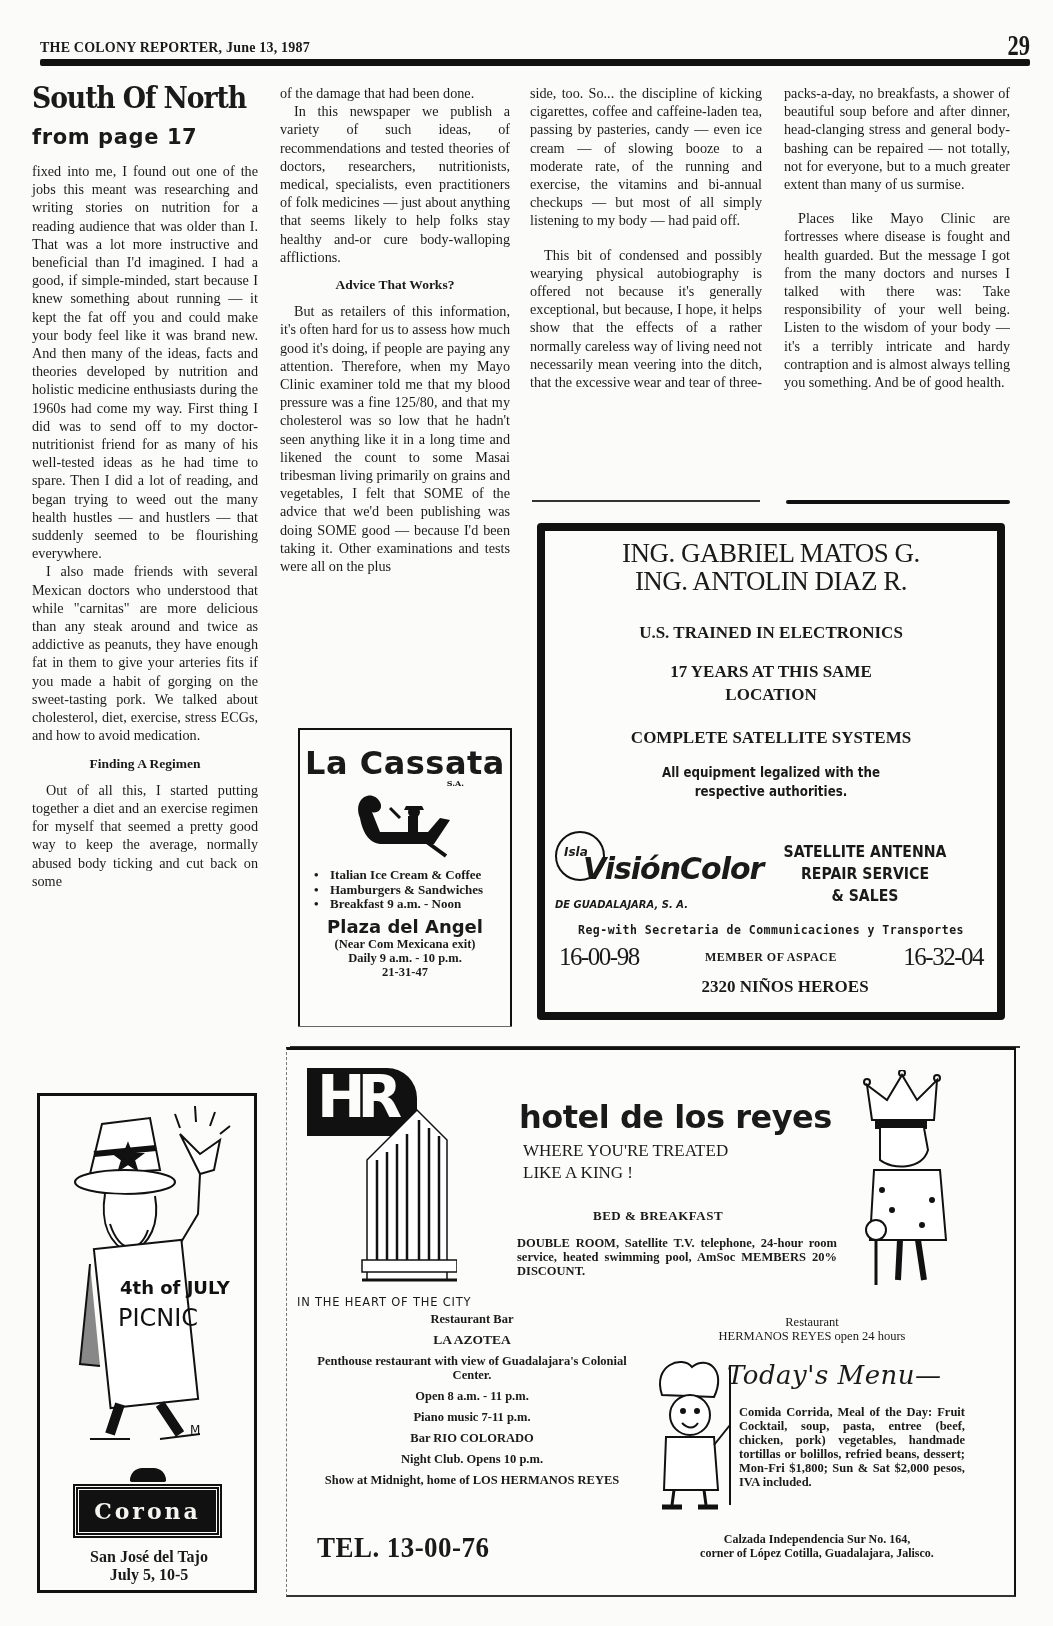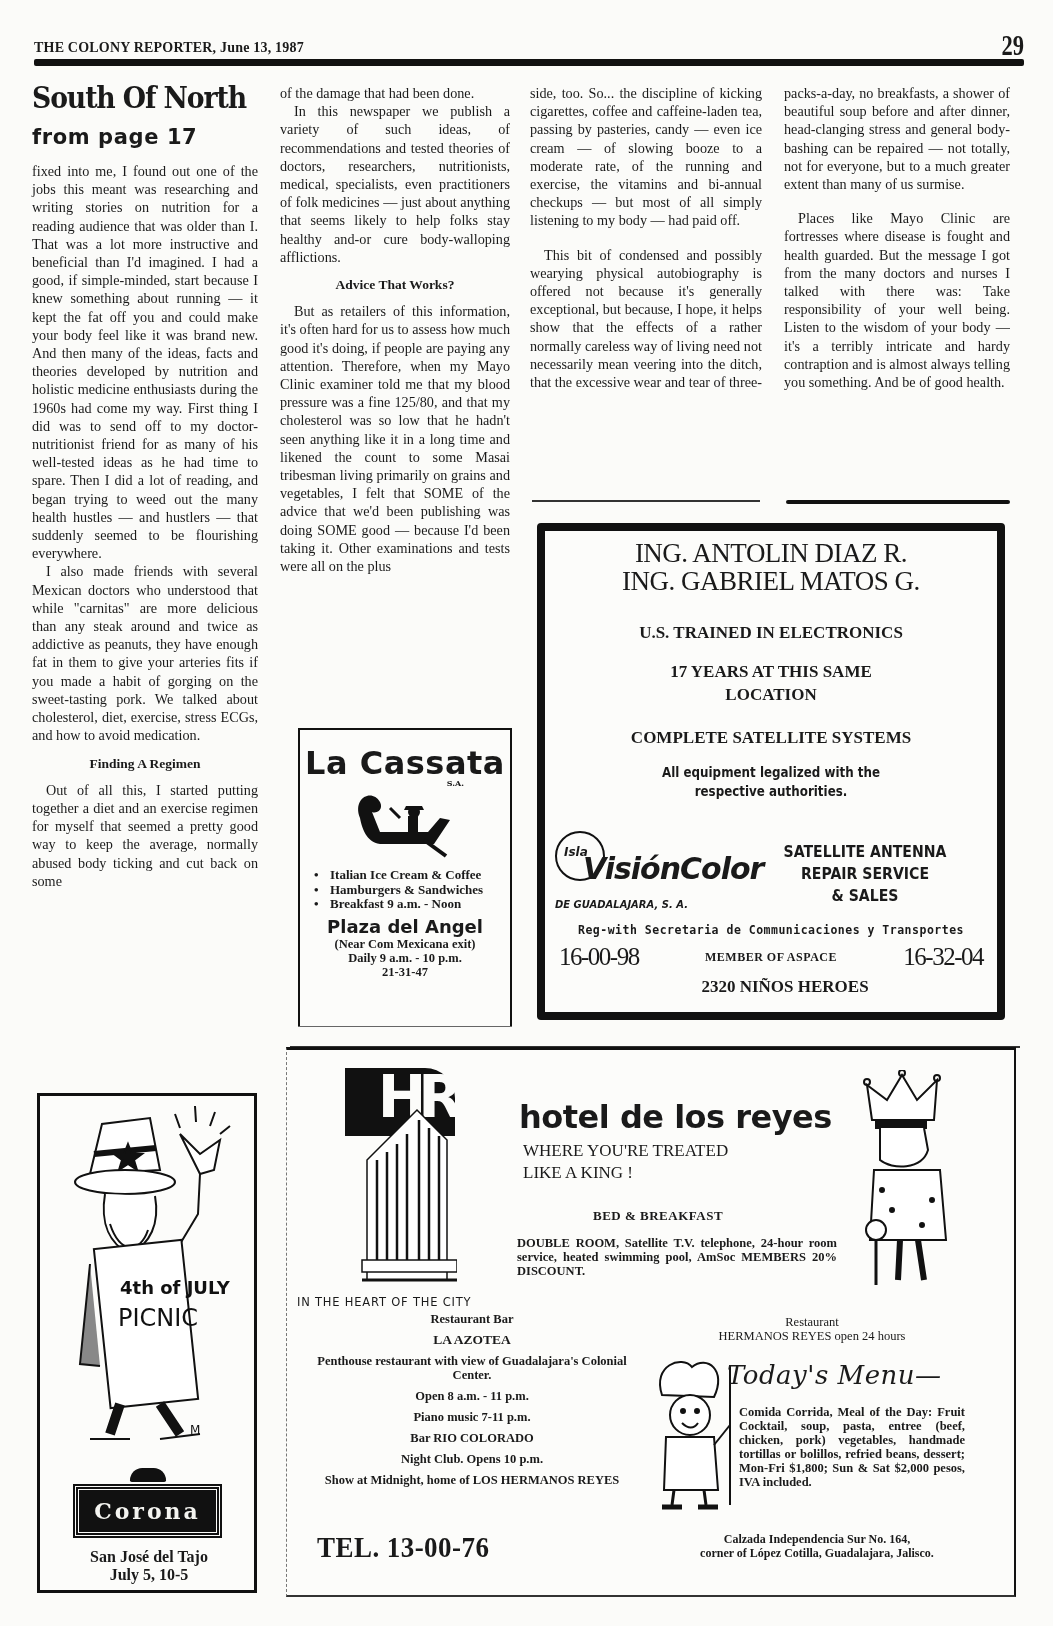--- a/index.html
+++ b/index.html
@@ -1,21 +1,21 @@
 <!DOCTYPE html>
 <html><head>
 <meta charset="utf-8">
 <style>
   * { box-sizing: border-box; margin: 0; padding: 0; }
   html, body { width: 1053px; height: 1626px; background: #fbfbf9; overflow: hidden; }
   body { position: relative; font-family: "DejaVu Serif", serif; color: #1a1a1a; }
 
   .abs { position: absolute; }
 
-  .masthead { left: 34px; top: 36px; width: 990px; height: 30px; }
+  .masthead { left: 40px; top: 36px; width: 990px; height: 30px; }
   .masthead .paper-name { position: absolute; left: 0; top: 4px; font-family: "Liberation Serif", serif; font-weight: bold; font-size: 14px; letter-spacing: 0.2px; }
   .masthead .page-num { position: absolute; right: 0; top: -8px; font-family: "Liberation Serif", serif; font-weight: bold; font-size: 30px; transform: scaleX(0.75); transform-origin: right; }
   .rule-thick { height: 7px; background: #111; border-radius: 2px; }
   .masthead .rule-thick { position: absolute; left: 0; right: 0; top: 23px; }
 
   .col { position: absolute; font-family: "Liberation Serif", serif; font-size: 14.2px; line-height: 18.2px; text-align: justify; }
   .col p { text-indent: 14px; }
   .col p.noindent { text-indent: 0; }
   .col .subhead { text-align: center; font-weight: bold; font-size: 13.5px; margin: 10px 0 8px; }
   .col .gap { height: 16px; }
@@ -52,21 +52,21 @@
   .member { font-family: "Liberation Serif", serif; font-weight: bold; font-size: 12px; letter-spacing: 0.5px; }
   .address { position: absolute; left: 0; right: 0; top: 446px; font-family: "Liberation Serif", serif; font-weight: bold; font-size: 17px; padding-left: 28px; }
 
   .ad-corona { left: 37px; top: 1093px; width: 220px; height: 500px; border-width: 3px; }
   .corona-art { position: absolute; left: 10px; top: 8px; width: 195px; height: 340px; }
   .corona-badge { position: absolute; left: 35px; top: 390px; width: 145px; height: 50px; background: #111; border: 4px double #fcfcfa; outline: 2px solid #111; color: #f4f4f0; font-family: "DejaVu Serif", serif; font-weight: bold; font-size: 22px; line-height: 42px; letter-spacing: 3px; }
   .corona-crown { position: absolute; left: 90px; top: 372px; width: 36px; height: 14px; background: #111; border-radius: 14px 14px 2px 2px; }
   .corona-text { position: absolute; left: 4px; right: 0; top: 452px; font-family: "Liberation Serif", serif; font-weight: bold; font-size: 16px; line-height: 18px; }
 
   .ad-hotel { left: 286px; top: 1047px; width: 730px; height: 550px; border: none; border-top: 3px solid #111; border-right: 2px solid #111; border-left: 1px dashed #777; border-bottom: 2px solid #333; }
-  .hr-logo { position: absolute; left: 20px; top: 18px; width: 110px; height: 68px; background: #111; color: #fcfcfa; font-family: "DejaVu Sans", sans-serif; font-weight: bold; font-size: 58px; line-height: 58px; letter-spacing: -8px; text-align: right; padding-left: 10px; border-radius: 0 30px 0 0; margin-left: 38px; }
+  .hr-logo { position: absolute; left: 20px; top: 18px; width: 110px; height: 68px; background: #111; color: #fcfcfa; font-family: "DejaVu Sans", sans-serif; font-weight: bold; font-size: 58px; line-height: 58px; letter-spacing: -8px; text-align: left; padding-left: 10px; border-radius: 0 30px 0 0; }
   .hotel-building { position: absolute; left: 70px; top: 50px; width: 100px; height: 185px; }
   .heart-city { position: absolute; left: 10px; top: 245px; font-family: "DejaVu Sans", sans-serif; font-size: 11.5px; letter-spacing: 0.8px; }
   .hotel-name { position: absolute; left: 232px; top: 48px; font-family: "DejaVu Sans", sans-serif; font-weight: bold; font-size: 32px; letter-spacing: -0.5px; }
   .hotel-tag { position: absolute; left: 236px; top: 90px; text-align: left; font-family: "Liberation Serif", serif; font-size: 17px; line-height: 22px; }
   .hotel-bnb { position: absolute; left: 306px; top: 158px; font-family: "Liberation Serif", serif; font-weight: bold; font-size: 13px; letter-spacing: 0.5px; }
   .hotel-desc { position: absolute; left: 230px; top: 186px; width: 320px; text-align: justify; font-family: "Liberation Serif", serif; font-weight: bold; font-size: 12.5px; line-height: 14px; }
   .king-art { position: absolute; left: 575px; top: 20px; width: 90px; height: 220px; }
   .azotea { position: absolute; left: 30px; top: 262px; width: 310px; font-family: "Liberation Serif", serif; font-weight: bold; font-size: 12.5px; line-height: 14px; }
   .azotea div { margin-bottom: 7px; }
   .tel { position: absolute; left: 30px; top: 480px; font-family: "Liberation Serif", serif; font-weight: bold; font-size: 30px; letter-spacing: 0.5px; transform: scaleX(0.9); transform-origin: left; }
@@ -134,22 +134,22 @@
   <div class="cassata-plaza">Plaza del Angel</div>
   <div class="cassata-small">(Near Com Mexicana exit)</div>
   <div class="cassata-small">Daily 9 a.m. - 10 p.m.</div>
   <div class="cassata-small">21-31-47</div>
 </div>
 <div class="thin-rule" style="left:298px; top:1026px; width:214px; height:1px; background:#666;"></div>
 <div class="thin-rule" style="left:290px; top:1046px; width:730px; height:2px;"></div>
 
 <div class="ad ad-electro">
   <div class="electro-names">
+    <div>ING. GABRIEL MATOS G.</div>
     <div>ING. ANTOLIN DIAZ R.</div>
-    <div>ING. GABRIEL MATOS G.</div>
   </div>
   <div class="electro-line" style="margin-top:26px;">U.S. TRAINED IN ELECTRONICS</div>
   <div class="electro-line" style="margin-top:16px;">17 YEARS AT THIS SAME</div>
   <div class="electro-line">LOCATION</div>
   <div class="electro-line" style="margin-top:20px;">COMPLETE SATELLITE SYSTEMS</div>
   <div class="electro-sans" style="margin-top:14px;">All equipment legalized with the</div>
   <div class="electro-sans">respective authorities.</div>
 
   <div class="visio-logo">
     <div class="circle"></div>

